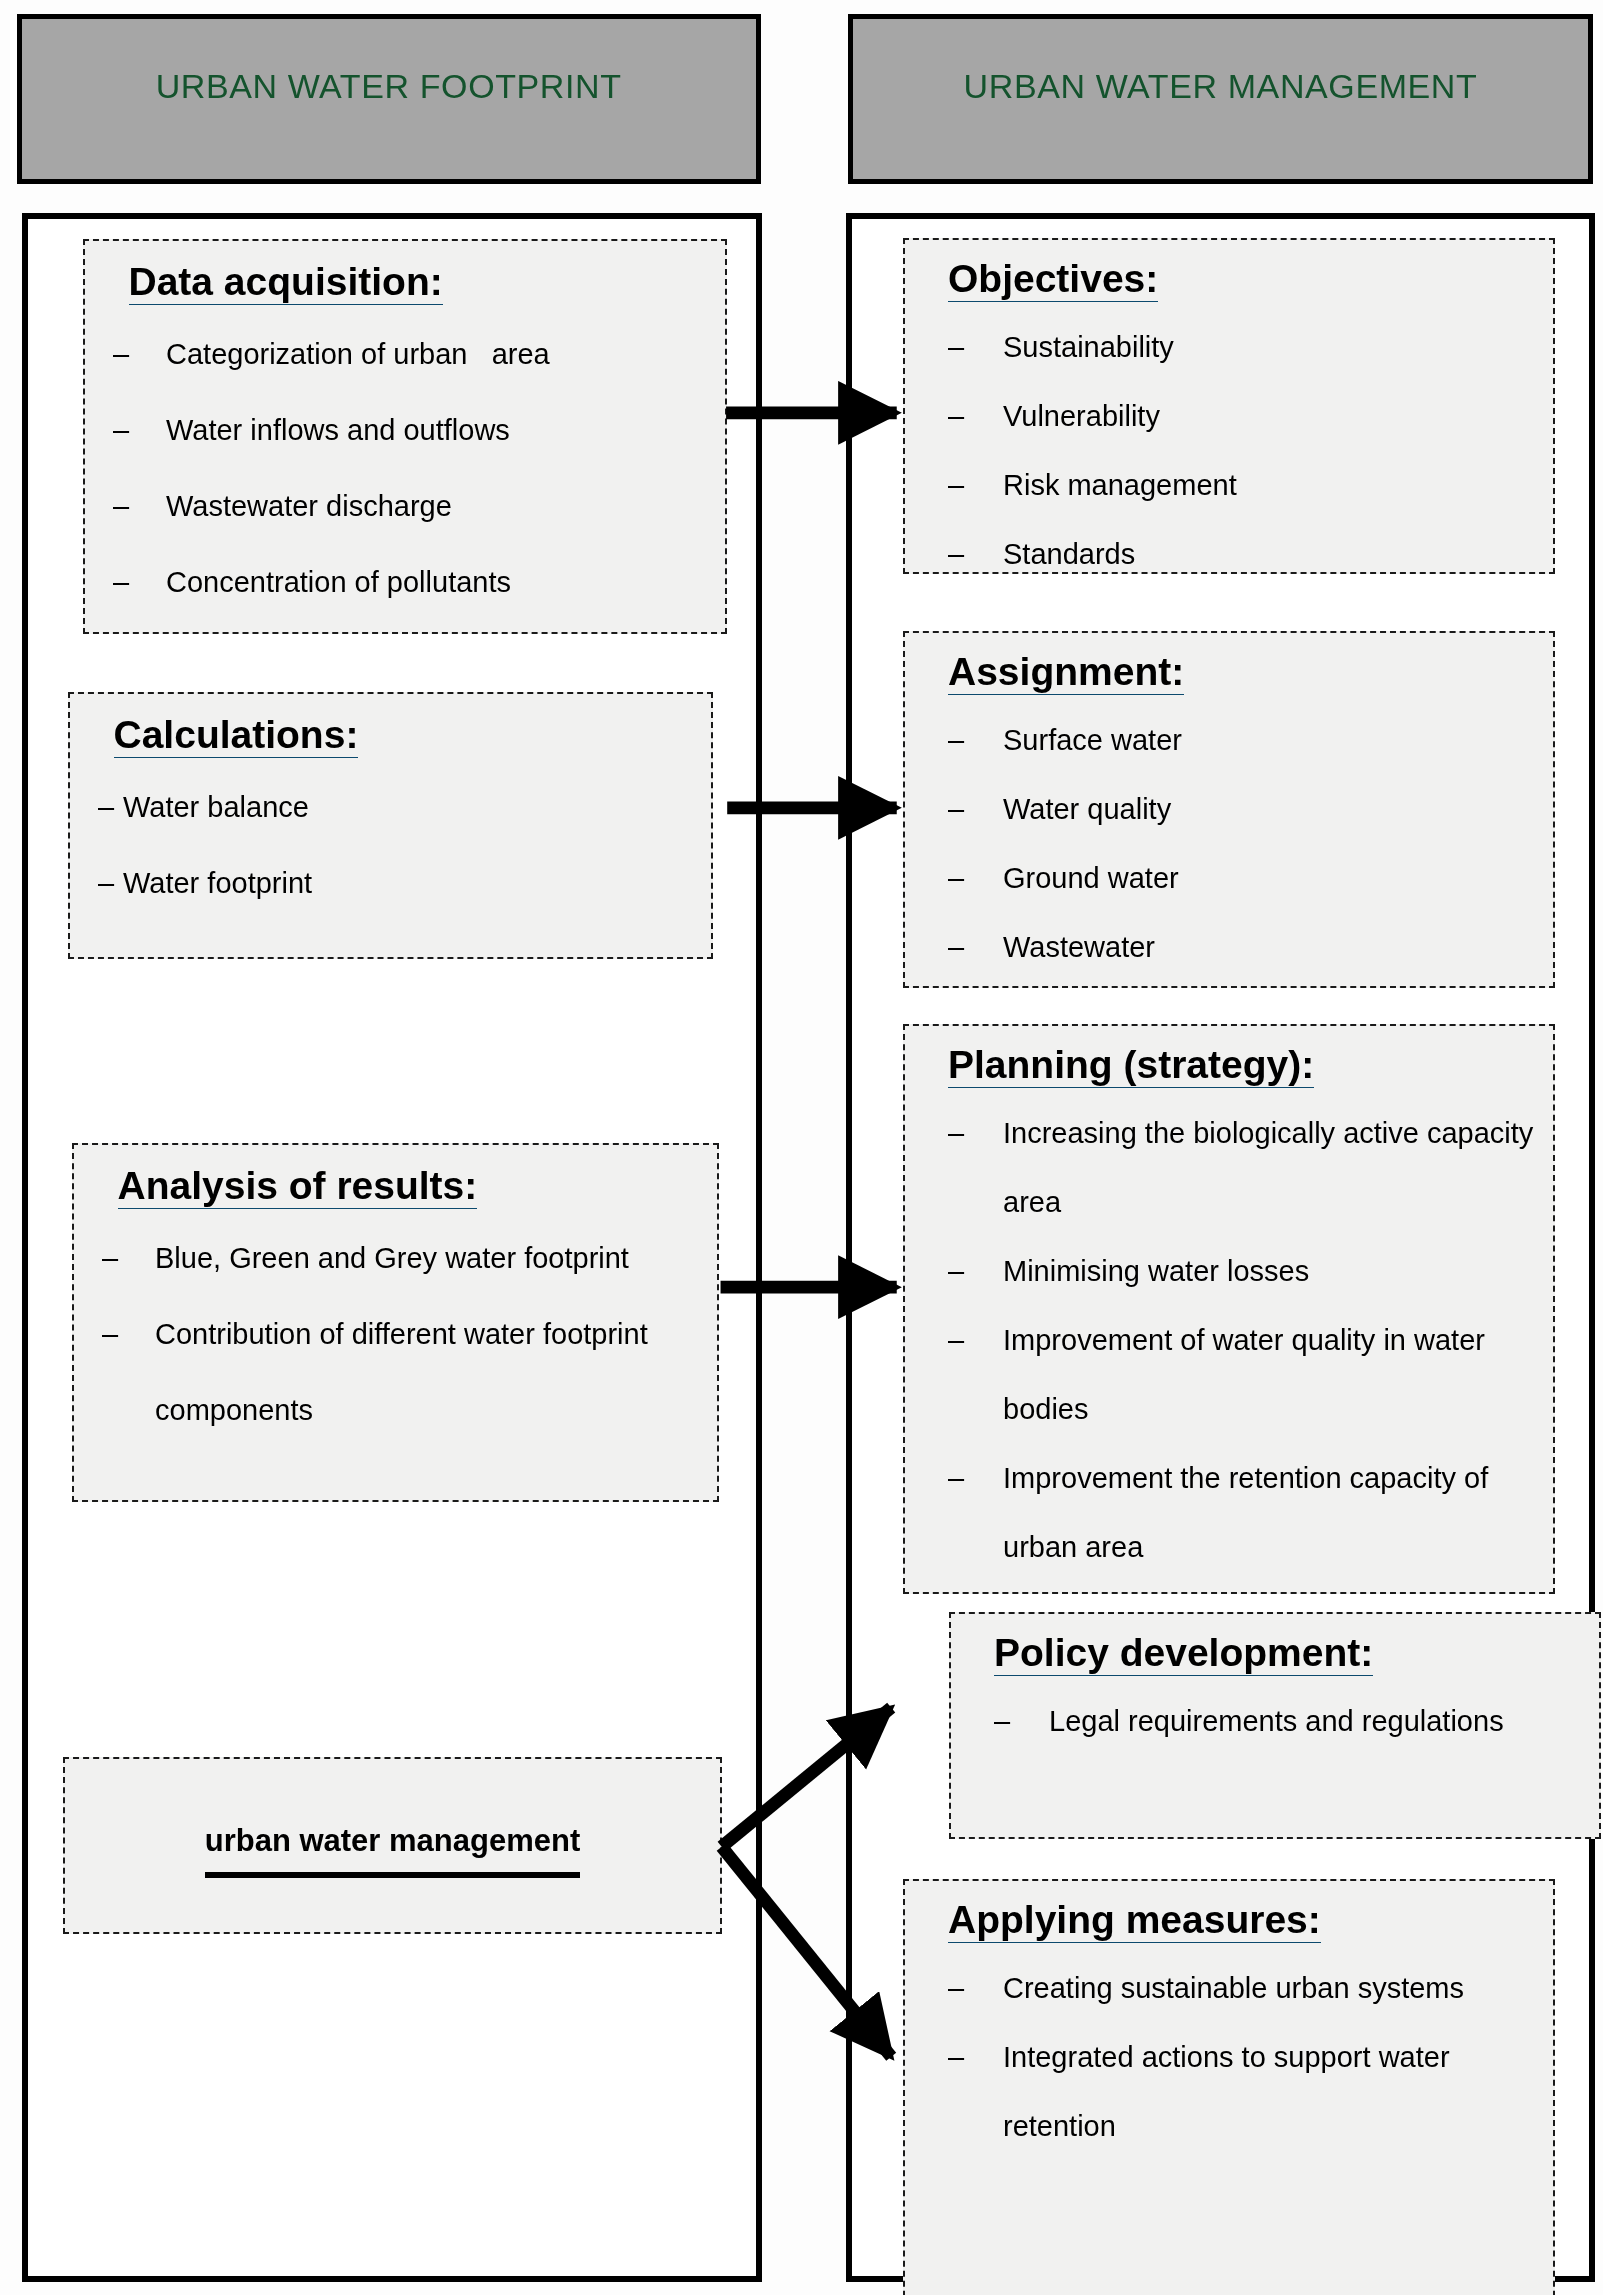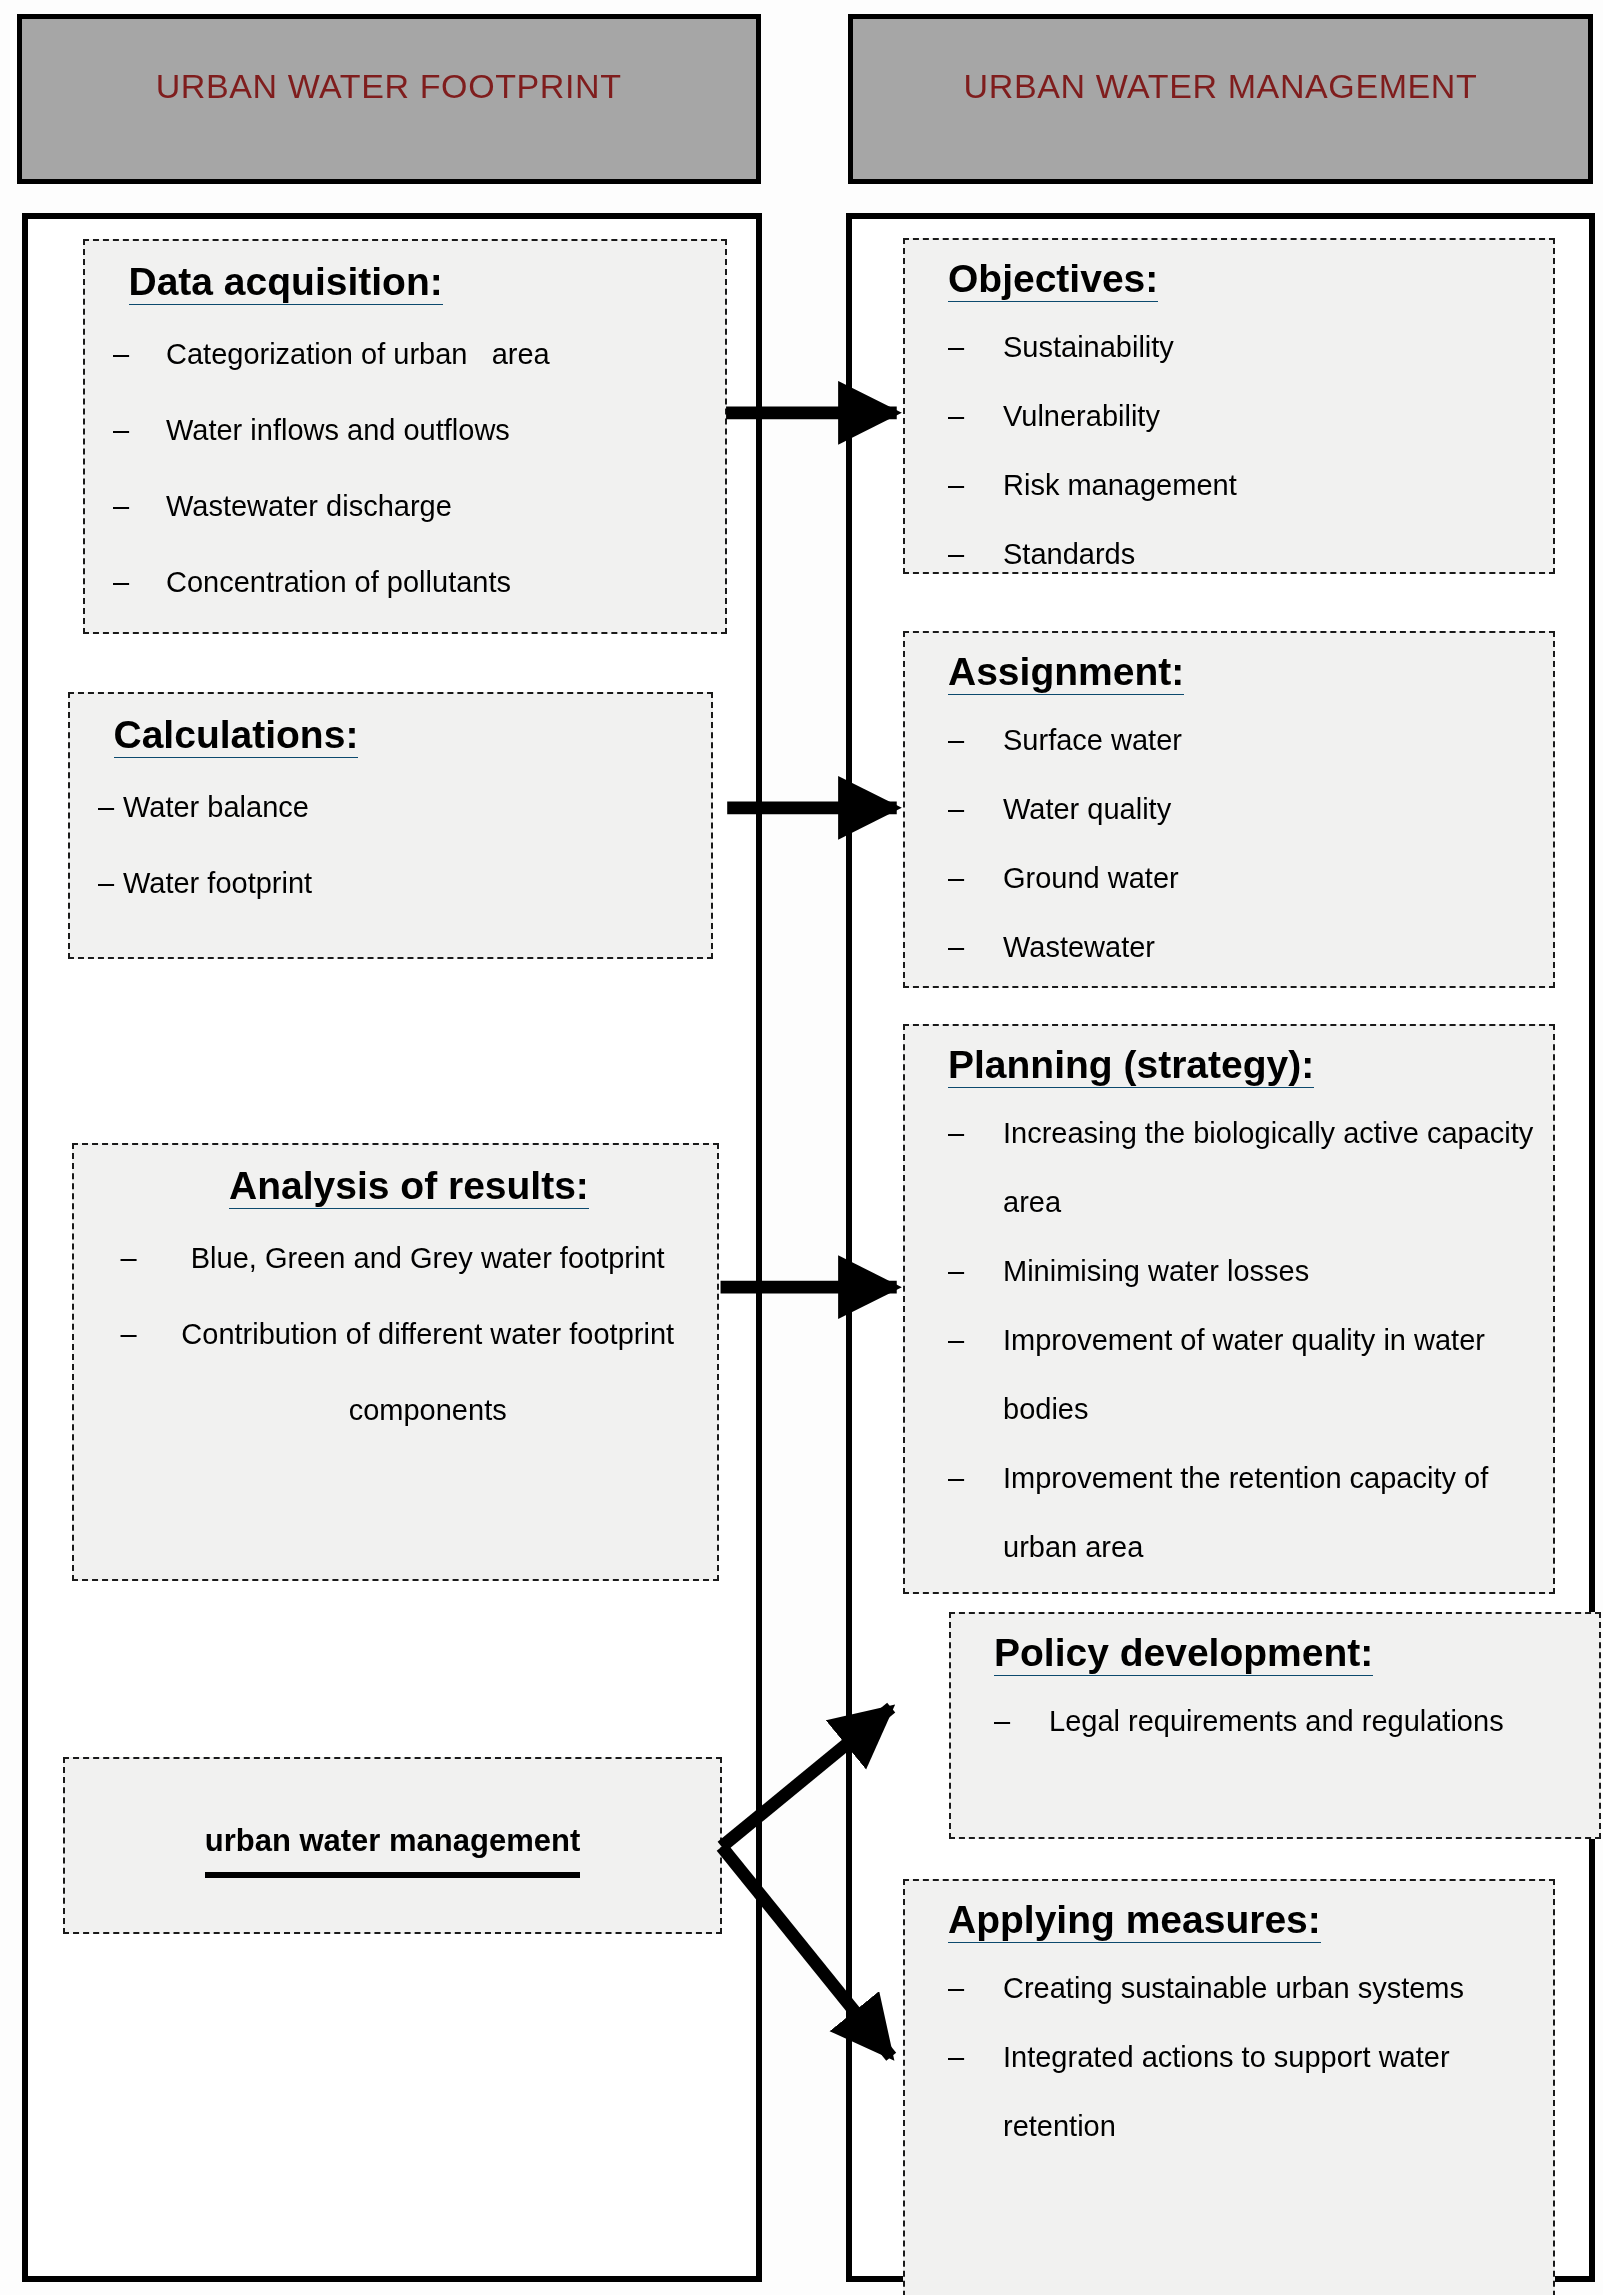--- a/index.html
+++ b/index.html
@@ -1,31 +1,31 @@
 <!DOCTYPE html>
 <html style="font-size:9px"><head>
 <meta charset="utf-8">
 <style>
   html,body{margin:0;padding:0;background:#ffffff;}
   body{width:1604px;height:2295px;position:relative;font-family:"Liberation Sans",sans-serif;color:#000;}
   #canvas{position:absolute;left:0;top:0;width:1604px;height:2295px;background:#fdfdfd;overflow:hidden;}
 
   .hdr{position:absolute;box-sizing:border-box;background:#a6a6a6;border:5px solid #000;
-       text-align:center;font-size:34px;letter-spacing:0.6px;line-height:83px;padding-top:25.5px;color:#7f1d1d;}
+       text-align:center;font-size:34px;letter-spacing:0.6px;line-height:83px;padding-top:25.5px;color:#14532d;}
   .hdr-left{left:16.6px;top:14.4px;width:744px;height:170px;}
   .hdr-right{left:848px;top:14.4px;width:745px;height:170px;}
 
   .container{position:absolute;box-sizing:border-box;background:#ffffff;border:6.7px solid #000;}
   .container-left{left:22px;top:213px;width:740px;height:2069px;}
   .container-right{left:846px;top:213px;width:749px;height:2069px;}
 
   .dbox{position:absolute;box-sizing:border-box;background:#f1f1f0;border:2.2px dashed #1a1a1a;}
   .box-l1{left:83px;top:239px;width:644px;height:395px;padding:22px 16.6px 0 28px;}
   .box-l2{left:68px;top:692px;width:645px;height:267px;padding:22px 16.6px 0 28px;}
-  .box-l3{left:72px;top:1143px;width:647px;height:438px;padding:22px 16.6px 0 28px;text-align:center;}
+  .box-l3{left:72px;top:1143px;width:647px;height:359px;padding:22px 16.6px 0 28px;}
   .box-l4{left:63px;top:1757px;width:659px;height:177px;}
   .box-r1{left:903px;top:238px;width:652px;height:336px;padding:20px 16.6px 0 43px;}
   .box-r2{left:903px;top:631px;width:652px;height:357px;padding:20px 16.6px 0 43px;}
   .box-r3{left:903px;top:1024px;width:652px;height:570px;padding:20px 16.6px 0 43px;}
   .box-r4{left:903px;top:1612px;width:652px;height:227px;padding:20px 16.6px 0 43px;margin-left:46px;}
   .box-r5{left:903px;top:1879px;width:652px;height:468px;padding:20px 16.6px 0 43px;}
 
   .box-title{display:inline-block;font-size:39px;font-weight:bold;line-height:37px;
              border-bottom:1px solid #0c4a6e;padding-bottom:4.4px;margin:0 0 11px 15.5px;}
   .box-r1 .box-title,.box-r2 .box-title,.box-r3 .box-title,.box-r4 .box-title,.box-r5 .box-title{margin-left:0;}

